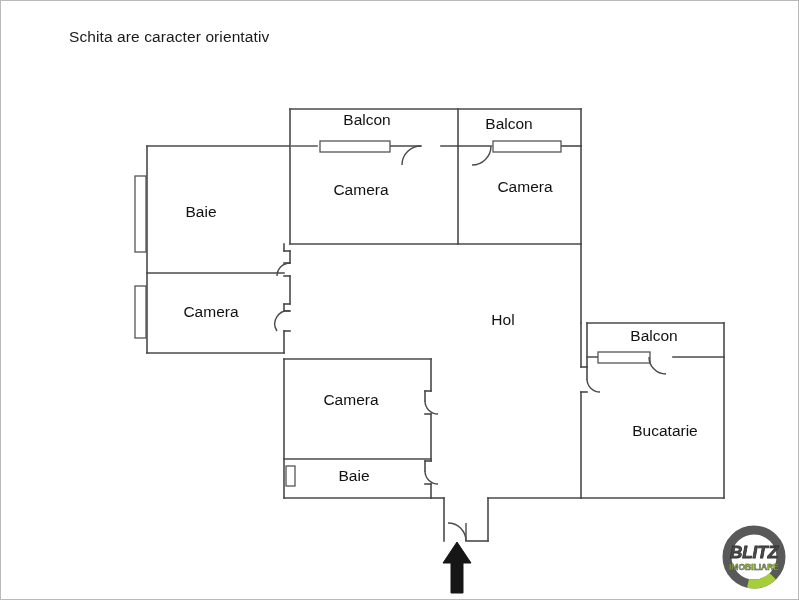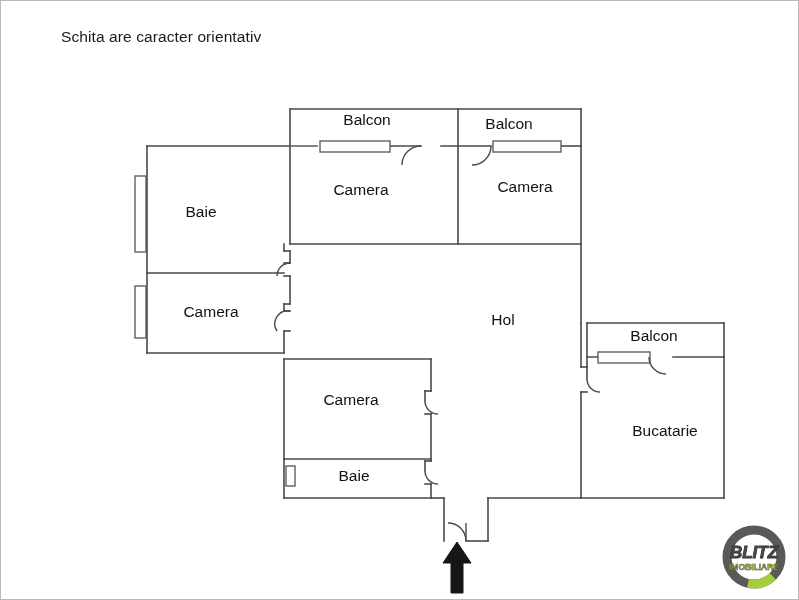--- a/index.html
+++ b/index.html
@@ -15,21 +15,21 @@
     position: relative;
     width: 799px;
     height: 600px;
     background: #ffffff;
     overflow: hidden;
     box-sizing: border-box;
     border: 1px solid #b9b9b9;
   }
   #plan-title {
     position: absolute;
-    left: 60px;
+    left: 68px;
     top: 27px;
     font-size: 15.5px;
     color: #1a1a1a;
     letter-spacing: 0.1px;
     white-space: nowrap;
   }
   #floorplan-svg {
     position: absolute;
     left: 0;
     top: 0;

